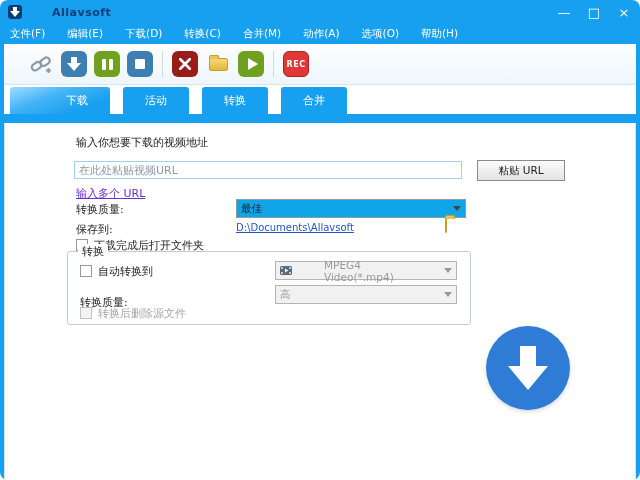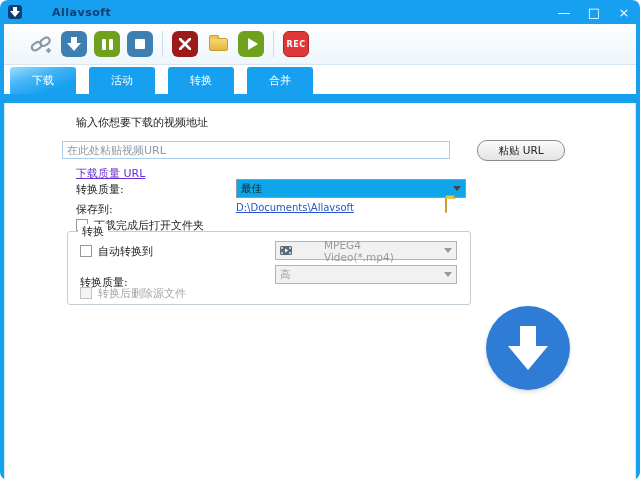--- a/index.html
+++ b/index.html
@@ -26,28 +26,28 @@
   .pause-bars{display:flex;gap:3px;}
   .pause-bars i{display:block;width:4px;height:11px;background:#ffffff;border-radius:1px;}
   .stop-square{width:10px;height:10px;background:#ffffff;border-radius:1px;}
   .play-tri{width:0;height:0;border-left:10px solid #ffffff;border-top:6px solid transparent;border-bottom:6px solid transparent;margin-left:3px;}
   .rec-label{color:#ffffff;font-size:8px;font-weight:bold;letter-spacing:.5px;}
   .folder-glyph{position:relative;width:19px;height:13px;background:linear-gradient(180deg,#f3d878,#e3b83a);border:1px solid #c69f2c;border-radius:2px;box-sizing:border-box;}
   .folder-glyph:before{content:"";position:absolute;top:-4px;left:-1px;width:8px;height:3px;background:#e9c44e;border:1px solid #c69f2c;border-bottom:none;border-radius:2px 2px 0 0;}
   
   .tabstrip{height:29px;background:#ffffff;display:flex;align-items:flex-end;padding-left:6px;gap:13px;}
   .tab{width:66px;height:27px;background:#18a0f0;color:#ffffff;font-size:11px;display:flex;align-items:center;justify-content:center;border-radius:3px 3px 0 0;}
-  .tab.active{background:linear-gradient(160deg,#9fdcff 0%,#43b4f6 38%,#18a0f0 75%);}
+  .tab.active{background:linear-gradient(160deg,#9fdcff 0%,#43b4f6 38%,#18a0f0 75%);padding-left:34px;}
   .tab-bluebar{height:9px;background:#18a0f0;}
   
   .content{position:relative;height:404px;background:#ffffff;border-left:1px solid #cfe6f5;border-right:1px solid #cfe6f5;font-size:11px;color:#222222;}
   .lbl{position:absolute;white-space:nowrap;}
-  .url-input{position:absolute;left:57px;top:38px;width:388px;height:18px;border:1px solid #aacdе8;border:1px solid #aacde8;background:#fdfeff;font-size:11px;padding:0 4px;box-sizing:border-box;font-family:"DejaVu Sans","Liberation Sans",sans-serif;color:#333;}
+  .url-input{position:absolute;left:69px;top:38px;width:388px;height:18px;border:1px solid #aacdе8;border:1px solid #aacde8;background:#fdfeff;font-size:11px;padding:0 4px;box-sizing:border-box;font-family:"DejaVu Sans","Liberation Sans",sans-serif;color:#333;}
   .url-input::placeholder{color:#8f9aa3;}
-  .paste-btn{position:absolute;left:472px;top:37px;width:88px;height:21px;background:linear-gradient(180deg,#fbfbfb,#e3e3e3);border:1px solid #8a8a8a;border-radius:10px;font-size:10.5px;display:flex;align-items:center;justify-content:center;box-sizing:border-box;}
+  .paste-btn{position:absolute;left:472px;top:37px;width:88px;height:21px;background:linear-gradient(180deg,#fbfbfb,#e3e3e3);border:1px solid #8a8a8a;border-radius:0;font-size:10.5px;display:flex;align-items:center;justify-content:center;box-sizing:border-box;}
   .link{color:#2653c9;text-decoration:underline;cursor:pointer;}
   .link.visited{color:#6a2fd0;}
   .dropdown{position:absolute;height:19px;background:#0ea5e9;border:1px solid #8f9aa3;display:flex;align-items:center;padding:0 4px;box-sizing:border-box;font-size:10.5px;gap:4px;}
   .dropdown .arrow{margin-left:auto;width:0;height:0;border-left:4px solid transparent;border-right:4px solid transparent;border-top:5px solid #444444;}
   .dropdown.disabled{background:#f1f1f1;border-color:#b4b4b4;color:#9a9a9a;gap:32px;}
   .dropdown.disabled .arrow{border-top-color:#9a9a9a;}
   .checkbox{display:inline-block;width:12px;height:12px;border:1px solid #8f9aa3;background:#ffffff;vertical-align:-2px;margin-right:6px;box-sizing:border-box;}
   .check-row{position:absolute;white-space:nowrap;}
   .check-row.disabled{color:#a6a6a6;}
   .check-row.disabled .checkbox{border-color:#c2c2c2;background:#f4f4f4;}
@@ -72,20 +72,30 @@
         </svg>
     </span>
     <span class="title-text">Allavsoft</span>
     <span class="win-controls">
       <span class="win-btn">—</span>
       <span class="win-btn">□</span>
       <span class="win-btn">×</span>
     </span>
   </div>
 
+  <div class="menubar">
+    <span class="menu-item">文件(F)</span>
+    <span class="menu-item">编辑(E)</span>
+    <span class="menu-item">下载(D)</span>
+    <span class="menu-item">转换(C)</span>
+    <span class="menu-item">合并(M)</span>
+    <span class="menu-item">动作(A)</span>
+    <span class="menu-item">选项(O)</span>
+    <span class="menu-item">帮助(H)</span>
+  </div>
 
   <div class="inner">
 
     <div class="toolbar">
       <span class="tool-btn tb-plain">
         <svg width="24" height="24" viewBox="0 0 24 24" fill="none" stroke="#8a9aa8" stroke-width="2.2">
           <rect x="2.5" y="11" width="10" height="6.5" rx="3.2" transform="rotate(-35 7.5 14.2)"></rect>
           <rect x="11" y="6.5" width="10" height="6.5" rx="3.2" transform="rotate(-35 16 9.7)"></rect>
           <path d="M17 18.5h5M19.5 16v5" stroke-width="1.8"></path>
         </svg>
@@ -131,21 +141,21 @@
     <div class="tab-bluebar"></div>
 
     <div class="content">
 
       <span class="lbl" style="left:71px;top:12px;">输入你想要下载的视频地址</span>
 
       <input class="url-input" type="text" placeholder="在此处粘贴视频URL" style="">
 
       <span class="paste-btn">粘贴 URL</span>
 
-      <span class="lbl link visited" style="left:71px;top:63px;">下载质量 URL</span>
+      <span class="lbl link visited" style="left:71px;top:63px;">输入多个 URL</span>
 
       <span class="lbl" style="left:71px;top:79px;">转换质量:</span>
       <span class="dropdown" style="left:231px;top:76px;width:230px;">
         <span>最佳</span>
         <span class="arrow"></span>
       </span>
 
       <span class="lbl" style="left:71px;top:99px;">保存到:</span>
       <span class="lbl link" style="left:231px;top:99px;font-size:10px;">D:\Documents\Allavsoft</span>
       <span class="small-folder"><span class="folder-glyph"></span></span>

